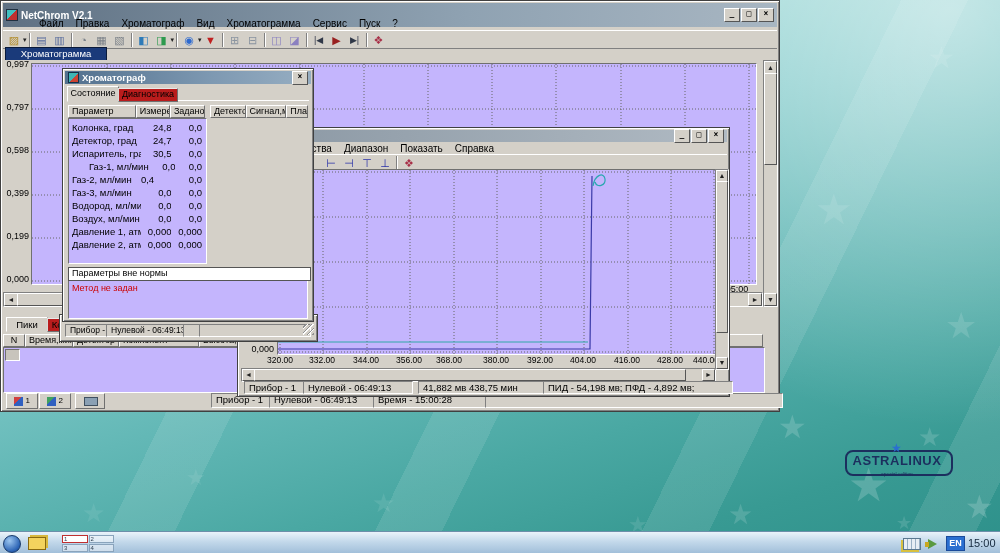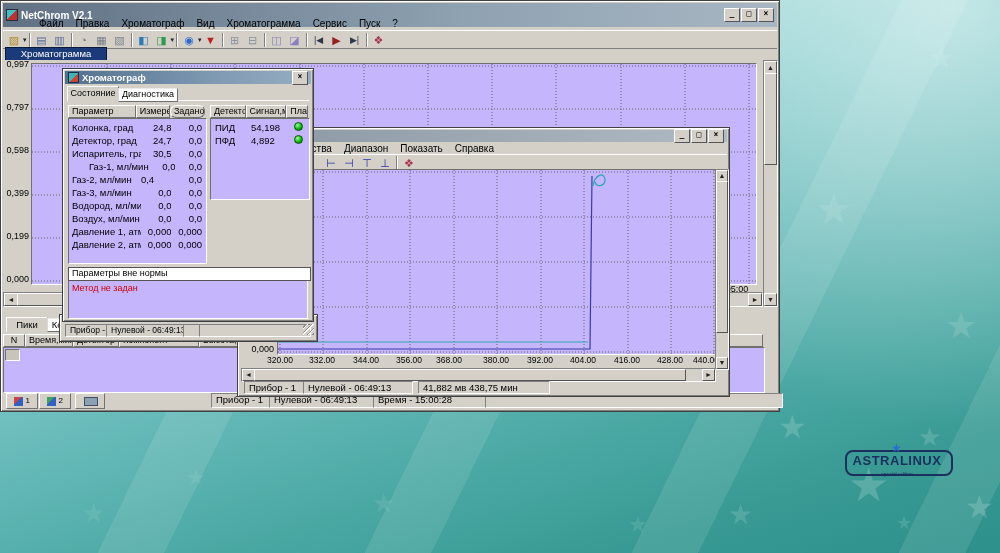--- a/index.html
+++ b/index.html
@@ -20,21 +20,21 @@
   .tbtn{width:14px;height:12px;margin-left:1px;background:#d4d0c8;border:1px solid;border-color:#fff #555 #555 #fff;
     font-size:8px;line-height:10px;text-align:center;color:#000;font-weight:bold;font-family:"DejaVu Sans Mono",monospace;}
   .menu{display:flex;align-items:center;font-size:10px;}
   .menu span{padding:1px 6px;}
   .tb-icon{width:18px;height:14px;display:inline-flex;align-items:center;justify-content:center;
     font-size:11px;line-height:14px;}
   .tsep{width:1px;height:14px;background:#808080;border-right:1px solid #fff;margin:0 2px;}
   .seg{position:absolute;border:1px solid;border-color:#808080 #ffffff #ffffff #808080;background:#d4d0c8;
     font-size:9.5px;line-height:12px;padding:0 4px;white-space:nowrap;overflow:hidden;}
   .tab-active{background:#d4d0c8;border:1px solid;border-color:#fff #707070 #d4d0c8 #fff;position:relative;top:0;}
-  .tab{background:#ffffff;border:1px solid;border-color:#e8e8e8 #707070 #707070 #d8d8d8;}
+  .tab{background:#b91c1c;border:1px solid;border-color:#e8e8e8 #707070 #707070 #d8d8d8;}
   .hrow{display:flex;}
   .hcell{border:1px solid;border-color:#ffffff #707070 #707070 #ffffff;background:#d4d0c8;
     font-size:9px;padding:0 3px;white-space:nowrap;overflow:hidden;line-height:11px;}
   .trow{display:flex;font-size:9.5px;line-height:13px;}
   .trow div{white-space:nowrap;overflow:hidden;}
   .led{display:inline-block;width:7px;height:7px;border-radius:50%;
     background:radial-gradient(circle at 35% 30%,#9cff9c,#00b400 60%,#007800);border:1px solid #005800;}
   .scroll{background:#d4d0c8;border:1px solid;border-color:#808080 #fff #fff #808080;}
   .sbtn{position:absolute;background:#d4d0c8;border:1px solid;border-color:#fff #555 #555 #fff;
     font-size:7px;text-align:center;color:#222;}
@@ -287,20 +287,21 @@
     <div class="abs scroll" style="left:477px;top:41px;width:12px;height:199px;">
       <span class="sbtn" style="left:0;top:0;width:10px;height:10px;line-height:10px;">▲</span>
       <span class="thumb" style="left:0;top:11px;width:10px;height:150px;"></span>
       <span class="sbtn" style="left:0;bottom:0;width:10px;height:10px;line-height:10px;">▼</span>
     </div>
 
     <div class="abs" style="left:2px;top:253px;right:2px;height:13px;">
       <div class="seg" style="left:4px;top:0;width:56px;height:11px;line-height:11px;">Прибор - 1</div>
       <div class="seg" style="left:63px;top:0;width:100px;height:11px;line-height:11px;">Нулевой - 06:49:13</div>
       <div class="seg" style="left:178px;top:0;width:122px;height:11px;line-height:11px;">41,882 мв  438,75 мин</div>
+      <div class="seg" style="left:303px;top:0;width:180px;height:11px;line-height:11px;">ПИД - 54,198 мв;  ПФД - 4,892 мв;</div>
     </div>
   </div>
 
   <div class="abs win" style="left:59px;top:314px;width:257px;height:26px;z-index:30;">
     <div class="abs" style="left:2px;top:8px;right:2px;height:14px;">
       <div class="seg" style="left:3px;top:1px;width:38px;height:11px;line-height:11px;font-size:8.5px;">Прибор - 1</div>
       <div class="seg" style="left:44px;top:1px;width:72px;height:11px;line-height:11px;font-size:8.5px;">Нулевой - 06:49:13</div>
       <div class="seg" style="left:121px;top:1px;width:13px;height:11px;"></div>
       <div class="seg" style="left:137px;top:1px;width:102px;height:11px;"></div>
       <div class="grip" style="right:1px;top:1px;"></div>
@@ -315,21 +316,21 @@
       <span class="tbtn">×</span>
     </div>
     <div class="abs" style="left:4px;top:17px;right:4px;height:14px;border-bottom:1px solid #fff;">
       <div class="abs tab-active" style="left:0;top:0;width:50px;height:14px;font-size:9px;line-height:13px;text-align:center;">Состояние</div>
       <div class="abs tab" style="left:51px;top:2px;width:58px;height:12px;font-size:9px;line-height:11px;text-align:center;">Диагностика</div>
     </div>
 
     <div class="abs hrow" style="left:5px;top:36px;width:137px;">
       <div class="hcell" style="width:64px;">Параметр</div>
       <div class="hcell" style="width:28px;">Измере...</div>
-      <div class="hcell" style="width:29px;border-radius:6px;">Задано</div>
+      <div class="hcell" style="width:29px;">Задано</div>
     </div>
     <div class="abs whitebox" style="left:5px;top:49px;width:137px;height:142px;padding-top:2px;">
       <div class="trow">
           <div style="width:70px;padding-left:3px;">Колонка, град</div>
           <div style="width:31px;text-align:right;">24,8</div>
           <div style="width:31px;text-align:right;padding-right:4px;">0,0</div>
         </div>
       <div class="trow">
           <div style="width:70px;padding-left:3px;">Детектор, град</div>
           <div style="width:31px;text-align:right;">24,7</div>
@@ -375,35 +376,41 @@
           <div style="width:31px;text-align:right;">0,000</div>
           <div style="width:31px;text-align:right;padding-right:4px;">0,000</div>
         </div>
     </div>
 
     <div class="abs hrow" style="left:147px;top:36px;width:98px;">
       <div class="hcell" style="width:32px;">Детектор</div>
       <div class="hcell" style="width:38px;">Сигнал,мв</div>
       <div class="hcell" style="width:16px;">Пла...</div>
     </div>
-    <div class="abs whitebox" style="left:147px;top:49px;width:98px;height:78px;padding-top:2px;">
-      <div class="trow">
-        <div style="width:36px;padding-left:4px;">ПИД</div>
-        <div style="width:38px;">54,198</div>
-        <div style="width:18px;text-align:center;"><span class="led"></span></div>
-      </div>
-      <div class="trow">
-        <div style="width:36px;padding-left:4px;">ПФД</div>
-        <div style="width:38px;">4,892</div>
-        <div style="width:18px;text-align:center;"><span class="led"></span></div>
-      </div>
-    </div>
 
     <div class="abs whitebox" style="left:5px;top:211px;width:238px;height:37px;">
       <div style="color:#cc0000;font-size:9px;padding:2px 0 0 3px;">Метод не задан</div>
     </div>
     <div class="abs" style="left:5px;top:198px;width:238px;height:12px;background:#fff;border:1px solid #555;font-size:9px;line-height:11px;padding-left:3px;">
       <span>Параметры вне нормы</span>
     </div>
   </div>
 
+  <div class="abs" style="left:0;top:531px;width:1000px;height:22px;z-index:50;
+      background:linear-gradient(#eaf3fa,#c2d8ea 45%,#9fbdd8);border-top:1px solid #6d8faa;">
+    <span class="abs" style="left:3px;top:3px;width:16px;height:16px;border-radius:50%;
+      background:radial-gradient(circle at 35% 30%,#9cc6f0,#2a62b4 70%,#1a4280);border:1px solid #16386a;"></span>
+    <span class="abs" style="left:28px;top:5px;width:16px;height:11px;background:#f3d35e;border:1px solid #8a6a10;box-shadow:2px -2px 0 #d8b83e;"></span>
+    <div class="abs" style="left:62px;top:3px;width:52px;height:16px;display:grid;grid-template-columns:1fr 1fr;grid-template-rows:1fr 1fr;gap:1px;">
+      <span style="background:#ffffff;border:1px solid #c03030;font-size:6px;line-height:6px;padding-left:1px;color:#345;">1</span>
+      <span style="background:rgba(255,255,255,0.45);border:1px solid #8aa4bc;font-size:6px;line-height:6px;padding-left:1px;color:#345;">2</span>
+      <span style="background:rgba(255,255,255,0.45);border:1px solid #8aa4bc;font-size:6px;line-height:6px;padding-left:1px;color:#345;">3</span>
+      <span style="background:rgba(255,255,255,0.45);border:1px solid #8aa4bc;font-size:6px;line-height:6px;padding-left:1px;color:#345;">4</span>
+    </div>
+
+    <span class="abs" style="left:903px;top:6px;width:16px;height:10px;background:repeating-linear-gradient(90deg,#e8eef4 0 3px,#9ab0c4 3px 4px);border:1px solid #5a7890;box-shadow:-2px 2px 0 #d8c040;"></span>
+    <span class="abs" style="left:928px;top:7px;width:0;height:0;border-top:5px solid transparent;border-bottom:5px solid transparent;border-left:9px solid #5a9a40;"></span>
+    <span class="abs" style="left:925px;top:10px;width:4px;height:5px;background:#c8a820;"></span>
+    <span class="abs" style="left:946px;top:4px;width:17px;height:13px;background:#2a6fd0;color:#fff;font-size:9px;font-weight:bold;text-align:center;line-height:13px;border:1px solid #1a4a9a;">EN</span>
+    <span class="abs" style="left:968px;top:4px;font-size:11px;color:#14283c;line-height:14px;">15:00</span>
+  </div>
 
 </div>
 
 </body></html>

